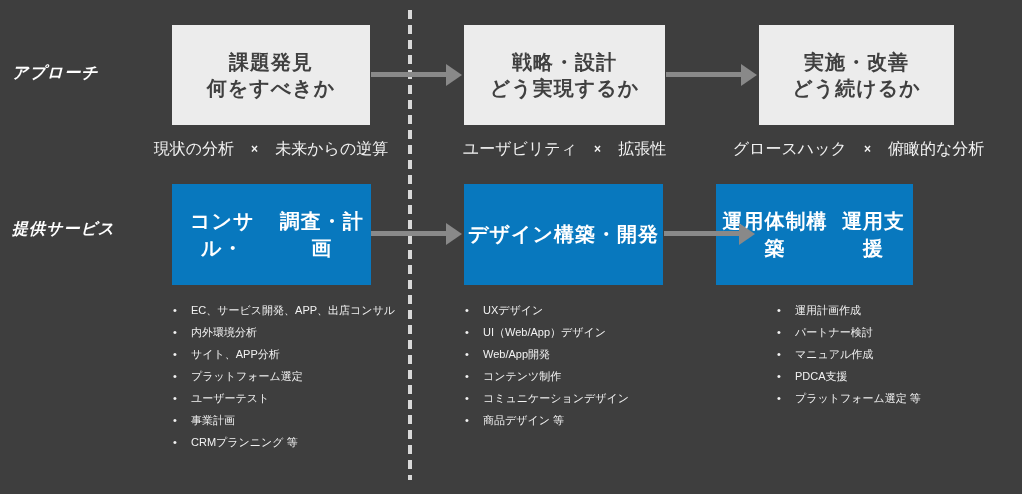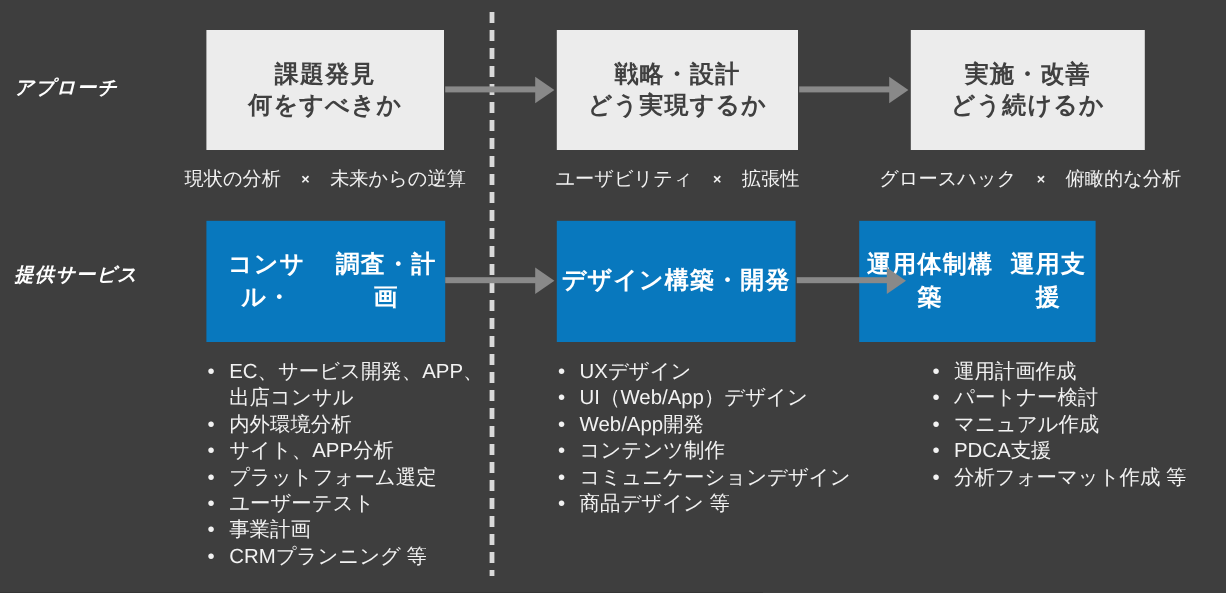--- a/index.html
+++ b/index.html
@@ -46,21 +46,21 @@
     color:#FFFFFF;display:flex;justify-content:center;
     align-items:center;text-align:center;font-weight:bold;font-size:20px;
     line-height:27px;letter-spacing:1px;z-index:2;
   }
   .service-box.c1{left:172px;width:199px;}
   .service-box.c2{left:464px;width:199px;}
   .service-box.c3{left:716px;width:197px;}
   
   .bullets{
     position:absolute;top:299px;margin:0;padding:0;list-style:none;
-    color:var(--text-light,#F2F2F2);font-size:17px;line-height:22px;z-index:2;
+    color:var(--text-light,#F2F2F2);font-size:11px;line-height:22px;z-index:2;
   }
   .bullets li{position:relative;padding-left:21px;}
   .bullets li::before{content:"\2022";position:absolute;left:3px;}
   .list1{left:170px;width:245px;}
   .list2{left:462px;width:264px;}
   .list3{left:774px;width:238px;}
   
   .arrow{position:absolute;width:91px;height:22px;z-index:3;}
   .arrow .shaft{position:absolute;left:0;right:13px;top:8px;height:5px;background:var(--arrow,#898989);}
   .arrow .head{
@@ -140,21 +140,21 @@
       <li>Web/App開発</li>
       <li>コンテンツ制作</li>
       <li>コミュニケーションデザイン</li>
       <li>商品デザイン 等</li>
     </ul>
   <ul class="bullets list3">
       <li>運用計画作成</li>
       <li>パートナー検討</li>
       <li>マニュアル作成</li>
       <li>PDCA支援</li>
-      <li>分析フォーマット作成 等</li>
+      <li>プラットフォーム選定 等</li>
     </ul>
 
   <div class="arrow a-r1-1">
       <span class="shaft"></span>
       <span class="head"></span>
     </div>
   <div class="arrow a-r1-2">
       <span class="shaft"></span>
       <span class="head"></span>
     </div>

